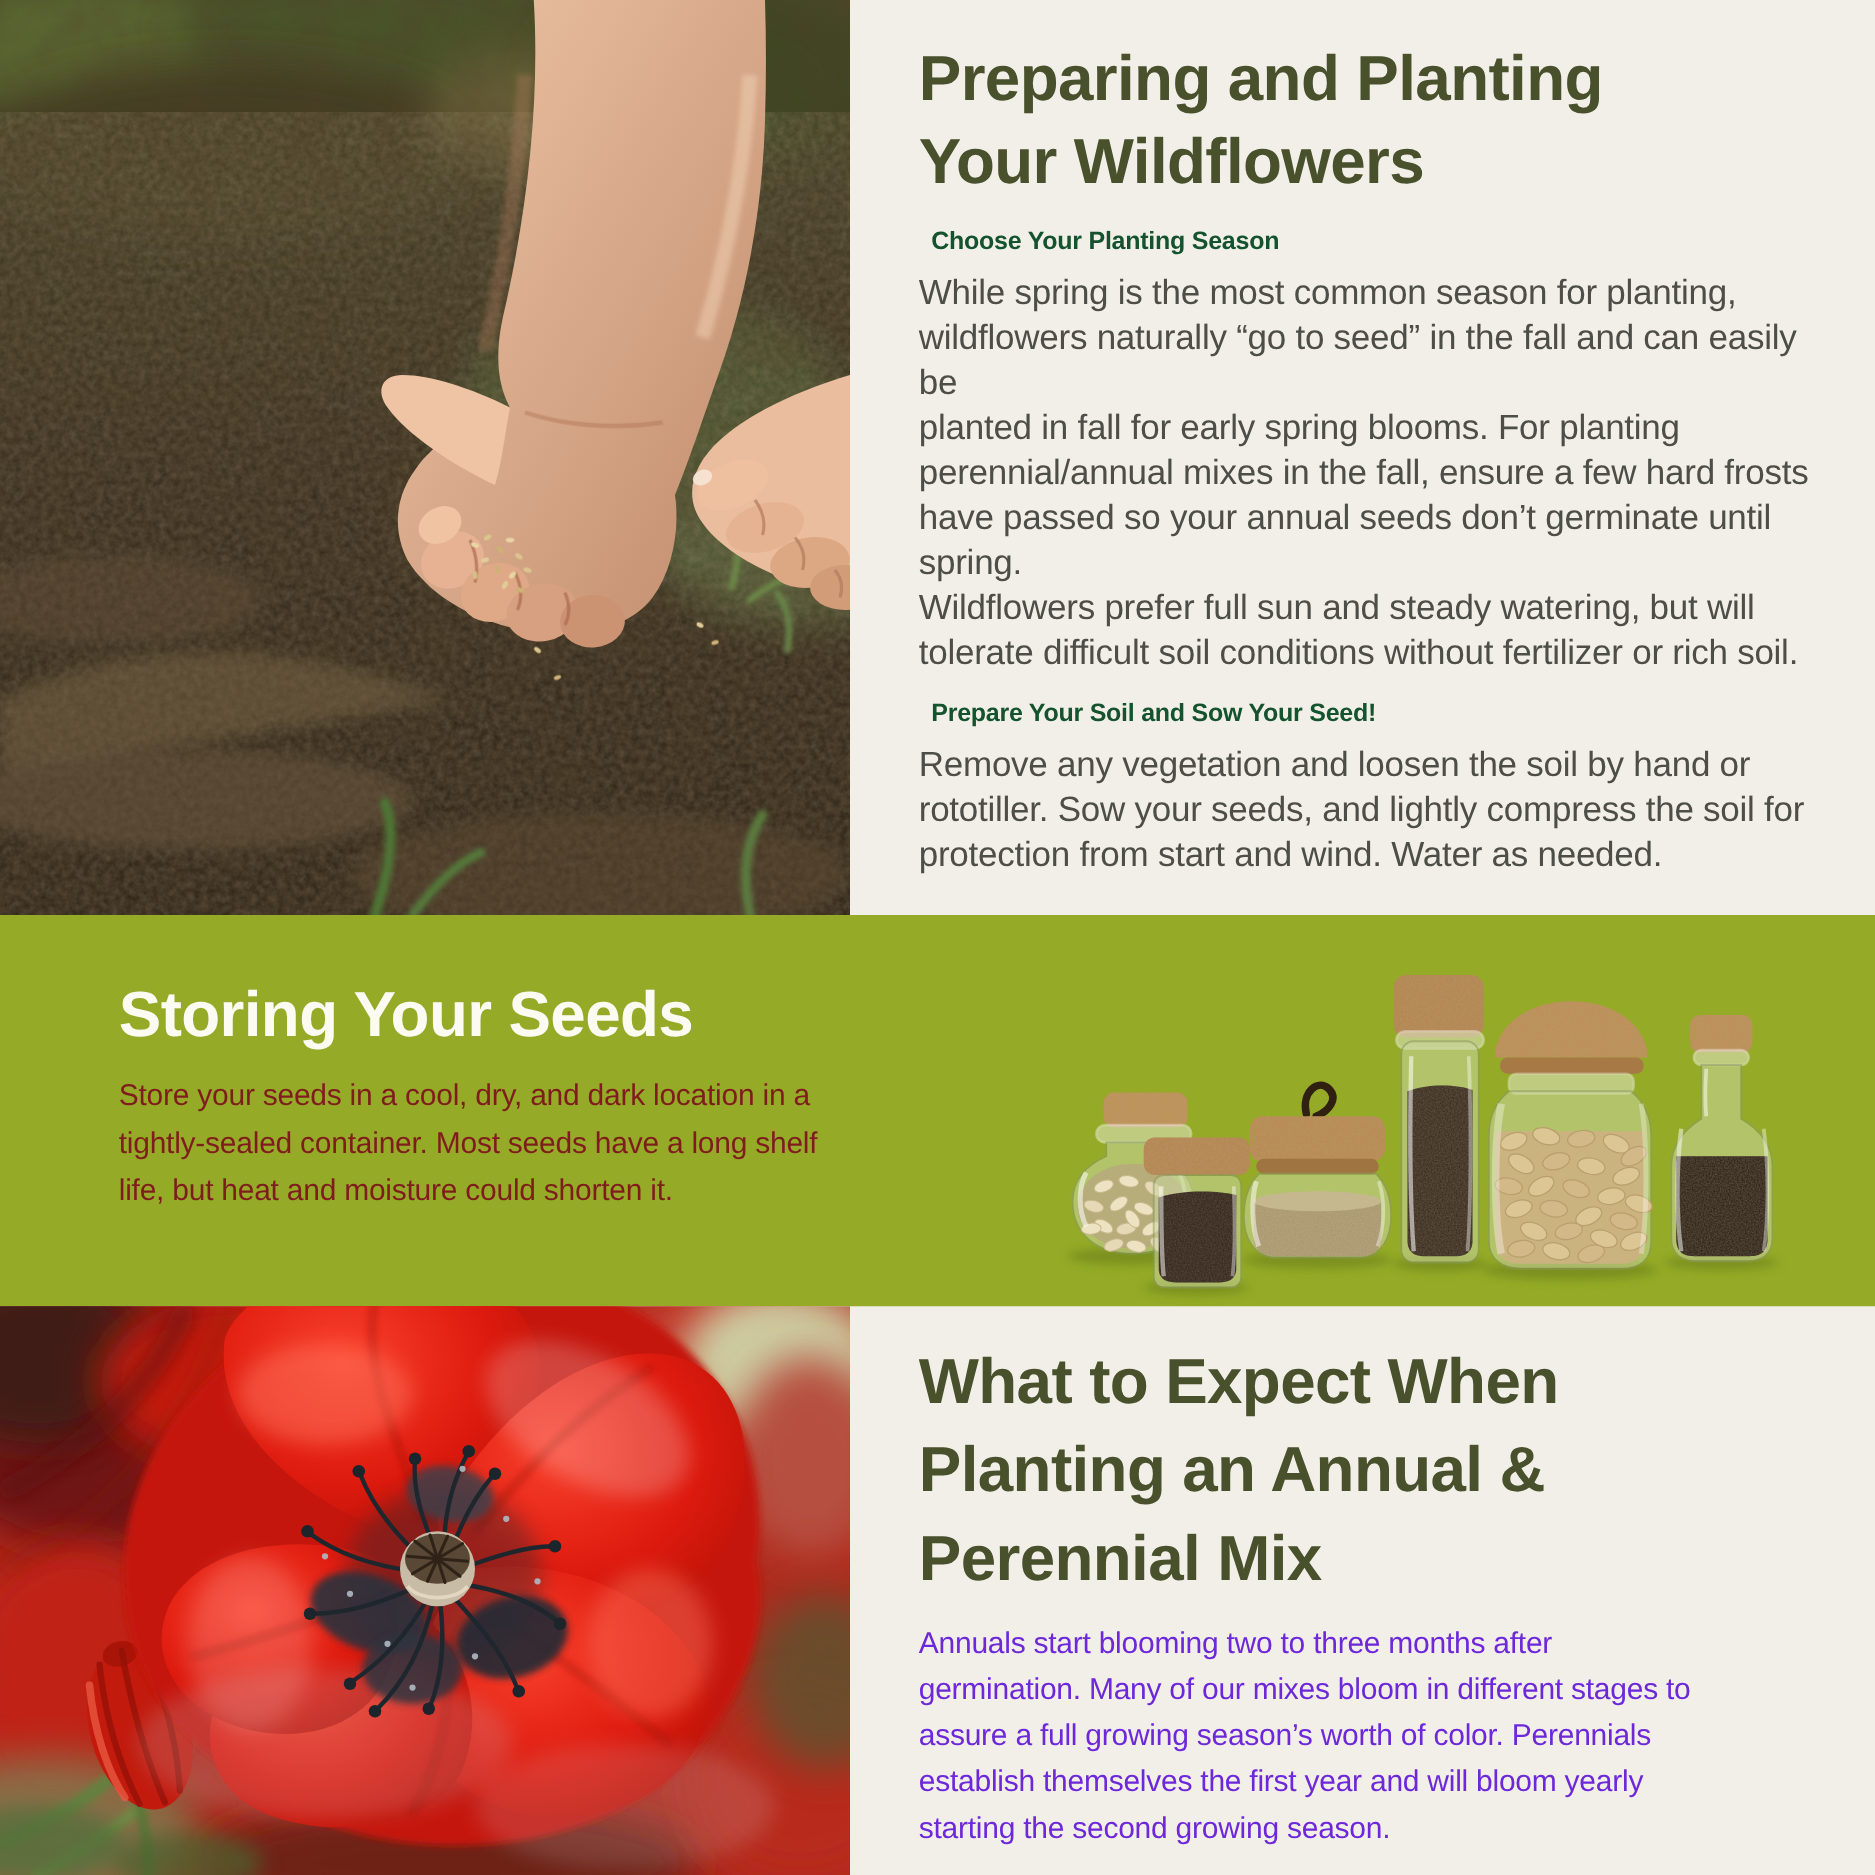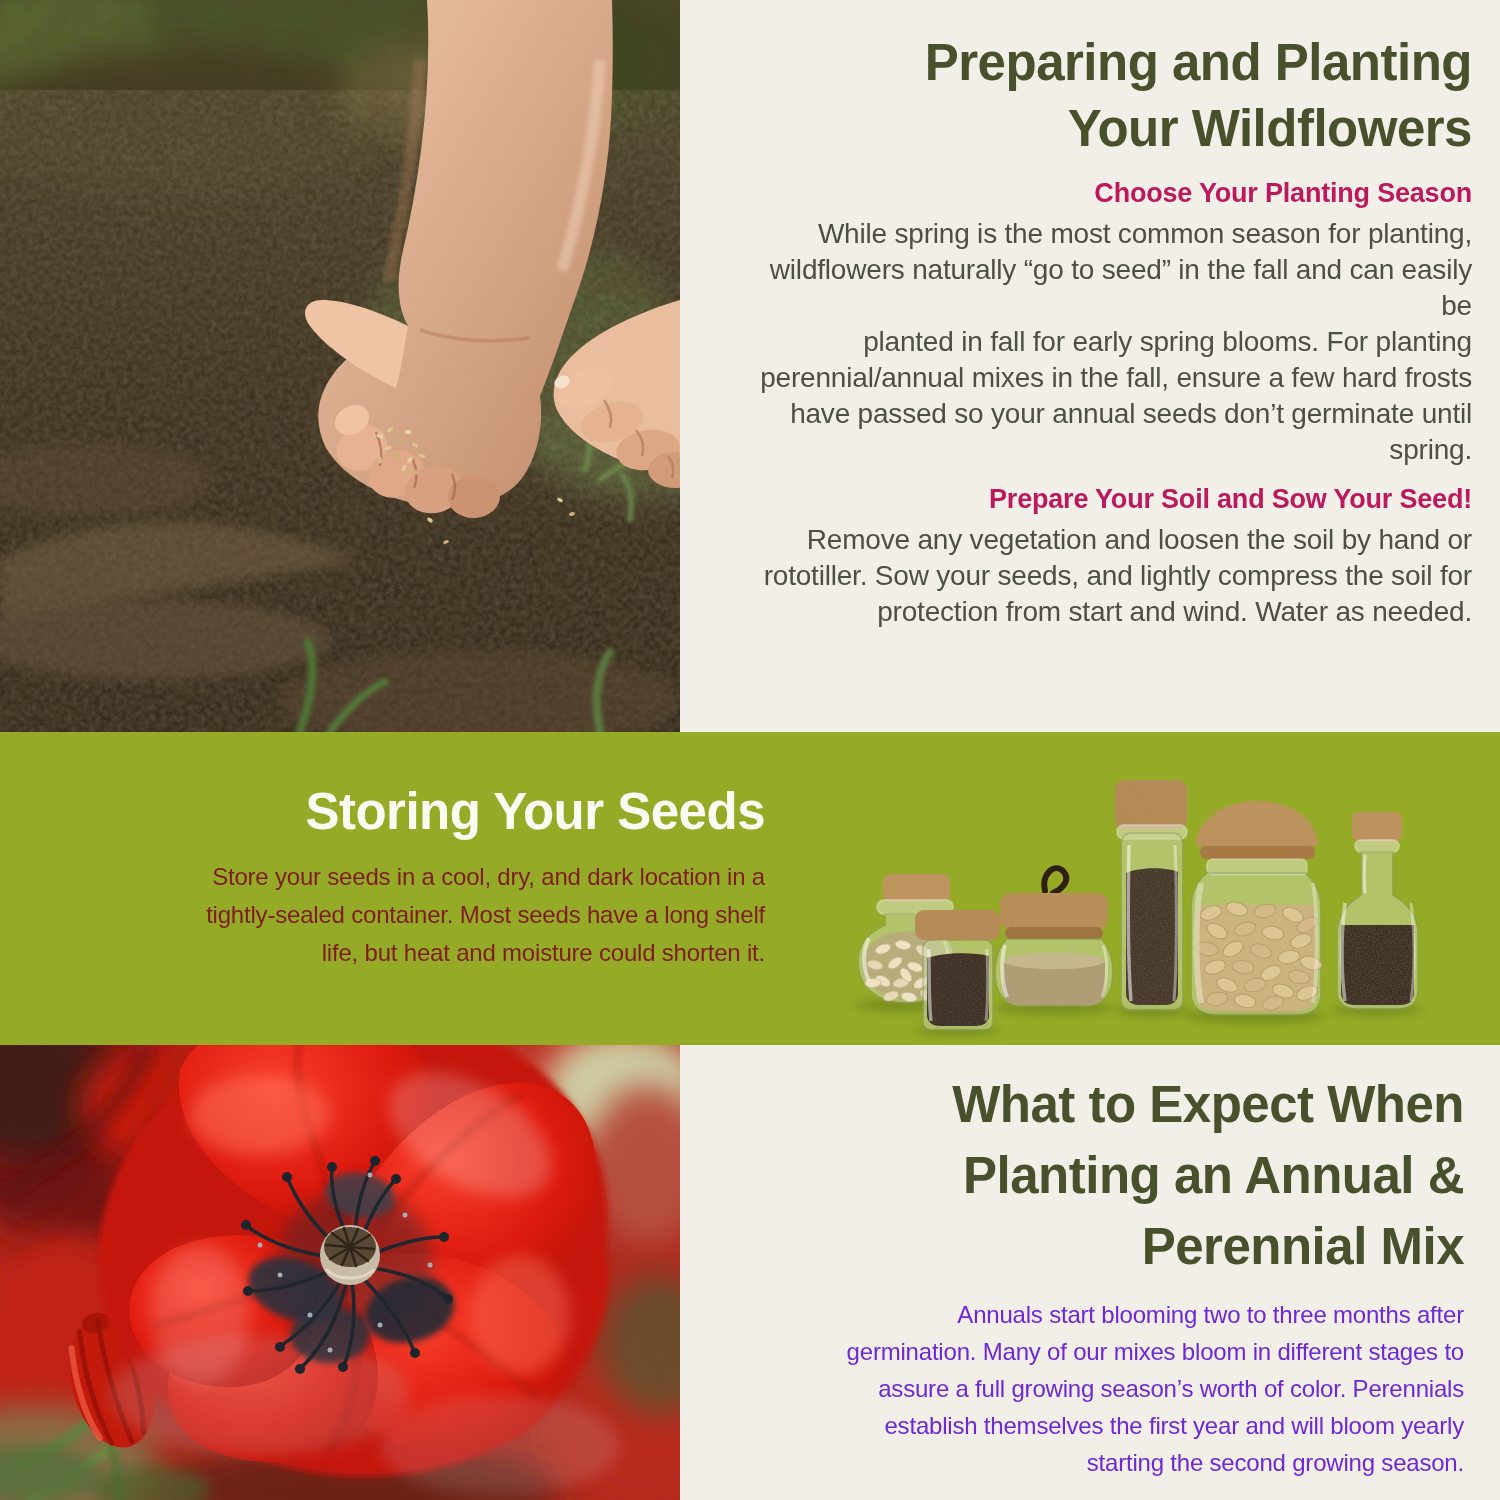--- a/index.html
+++ b/index.html
@@ -1,33 +1,33 @@
 <!DOCTYPE html>
 <html><head>
 <meta charset="utf-8">
 <style>
   html,body{margin:0;padding:0;background:#ffffff;}
   .canvas{
     position:relative;width:1500px;height:1500px;overflow:hidden;
-    background:#F2EFE9;font-family:"Liberation Sans",sans-serif;text-align:right;
+    background:#F2EFE9;font-family:"Liberation Sans",sans-serif;
   }
   .photo-top{position:absolute;left:0;top:0;width:680px;height:732px;display:block;}
   .photo-bottom{position:absolute;left:0;top:1045px;width:680px;height:455px;display:block;}
 
   .content-top{
     position:absolute;left:680px;top:0;width:820px;height:732px;
     box-sizing:border-box;padding:30px 28px 0 55px;
   }
   .content-top h1{
     font-size:51px;line-height:66px;font-weight:bold;color:#49512C;
     letter-spacing:-0.5px;margin:0;white-space:pre-line;
   }
   .content-top h3{
-    font-size:27px;line-height:35px;font-weight:bold;color:#be185d;
-    letter-spacing:-0.2px;margin:14px 0 5px 0;
+    font-size:20px;line-height:35px;font-weight:bold;color:#14532d;
+    letter-spacing:-0.2px;margin:14px 0 5px 10px;
   }
   .content-top p{
     font-size:28px;line-height:36px;color:#4E4E49;letter-spacing:-0.2px;
     margin:0;white-space:pre-line;
   }
 
   .band{
     position:absolute;left:0;top:732px;width:1500px;height:313px;
     background:#95AB27;
   }
@@ -177,20 +177,22 @@
   <section class="content-top">
     <h1>Preparing and Planting
 Your Wildflowers</h1>
     <h3>Choose Your Planting Season</h3>
     <p>While spring is the most common season for planting,
 wildflowers naturally “go to seed” in the fall and can easily be
 planted in fall for early spring blooms. For planting
 perennial/annual mixes in the fall, ensure a few hard frosts
 have passed so your annual seeds don’t germinate until
 spring.</p>
+    <p>Wildflowers prefer full sun and steady watering, but will
+tolerate difficult soil conditions without fertilizer or rich soil.</p>
     <h3>Prepare Your Soil and Sow Your Seed!</h3>
     <p>Remove any vegetation and loosen the soil by hand or
 rototiller. Sow your seeds, and lightly compress the soil for
 protection from start and wind. Water as needed.</p>
   </section>
 
   <section class="band">
     <div class="band-content">
       <h2>Storing Your Seeds</h2>
       <p>Store your seeds in a cool, dry, and dark location in a

